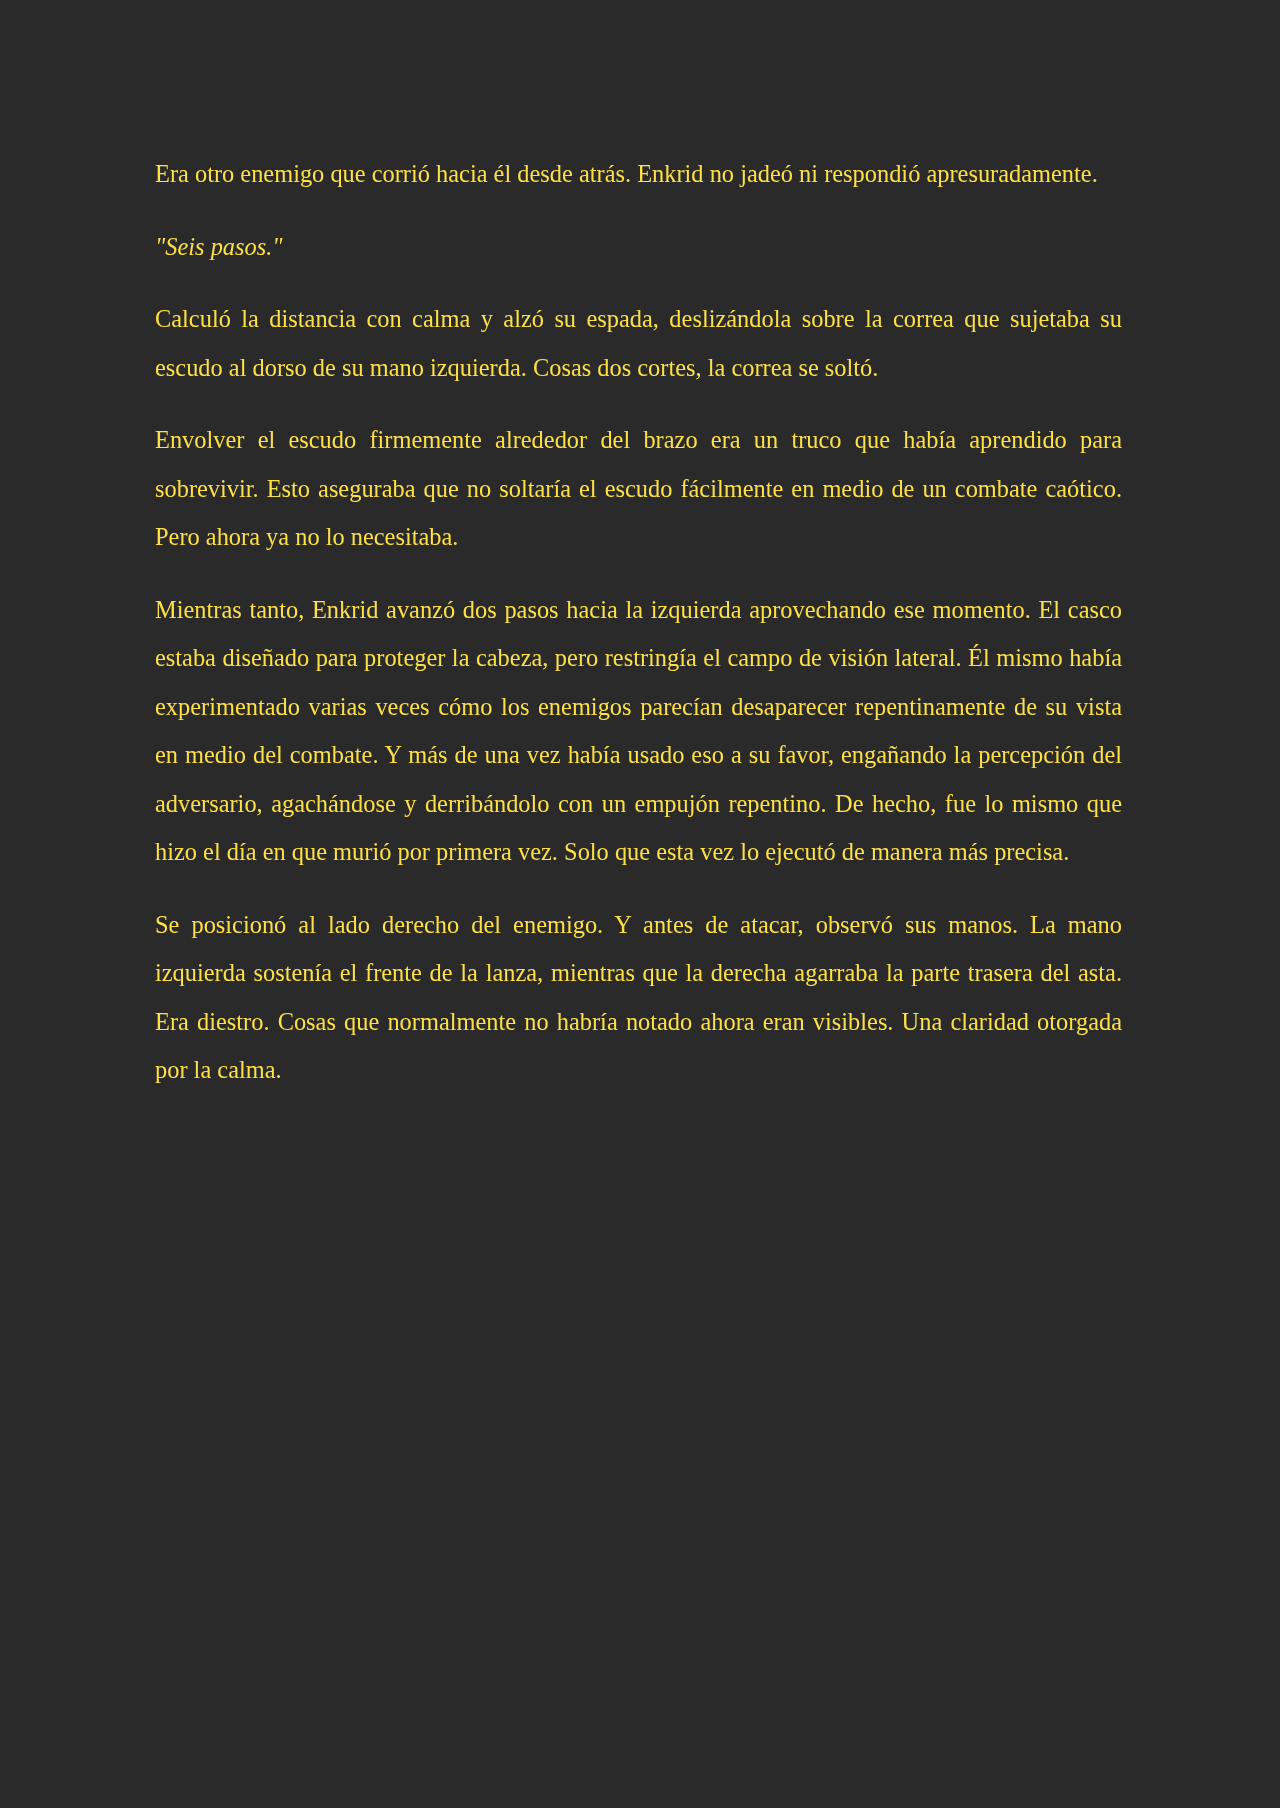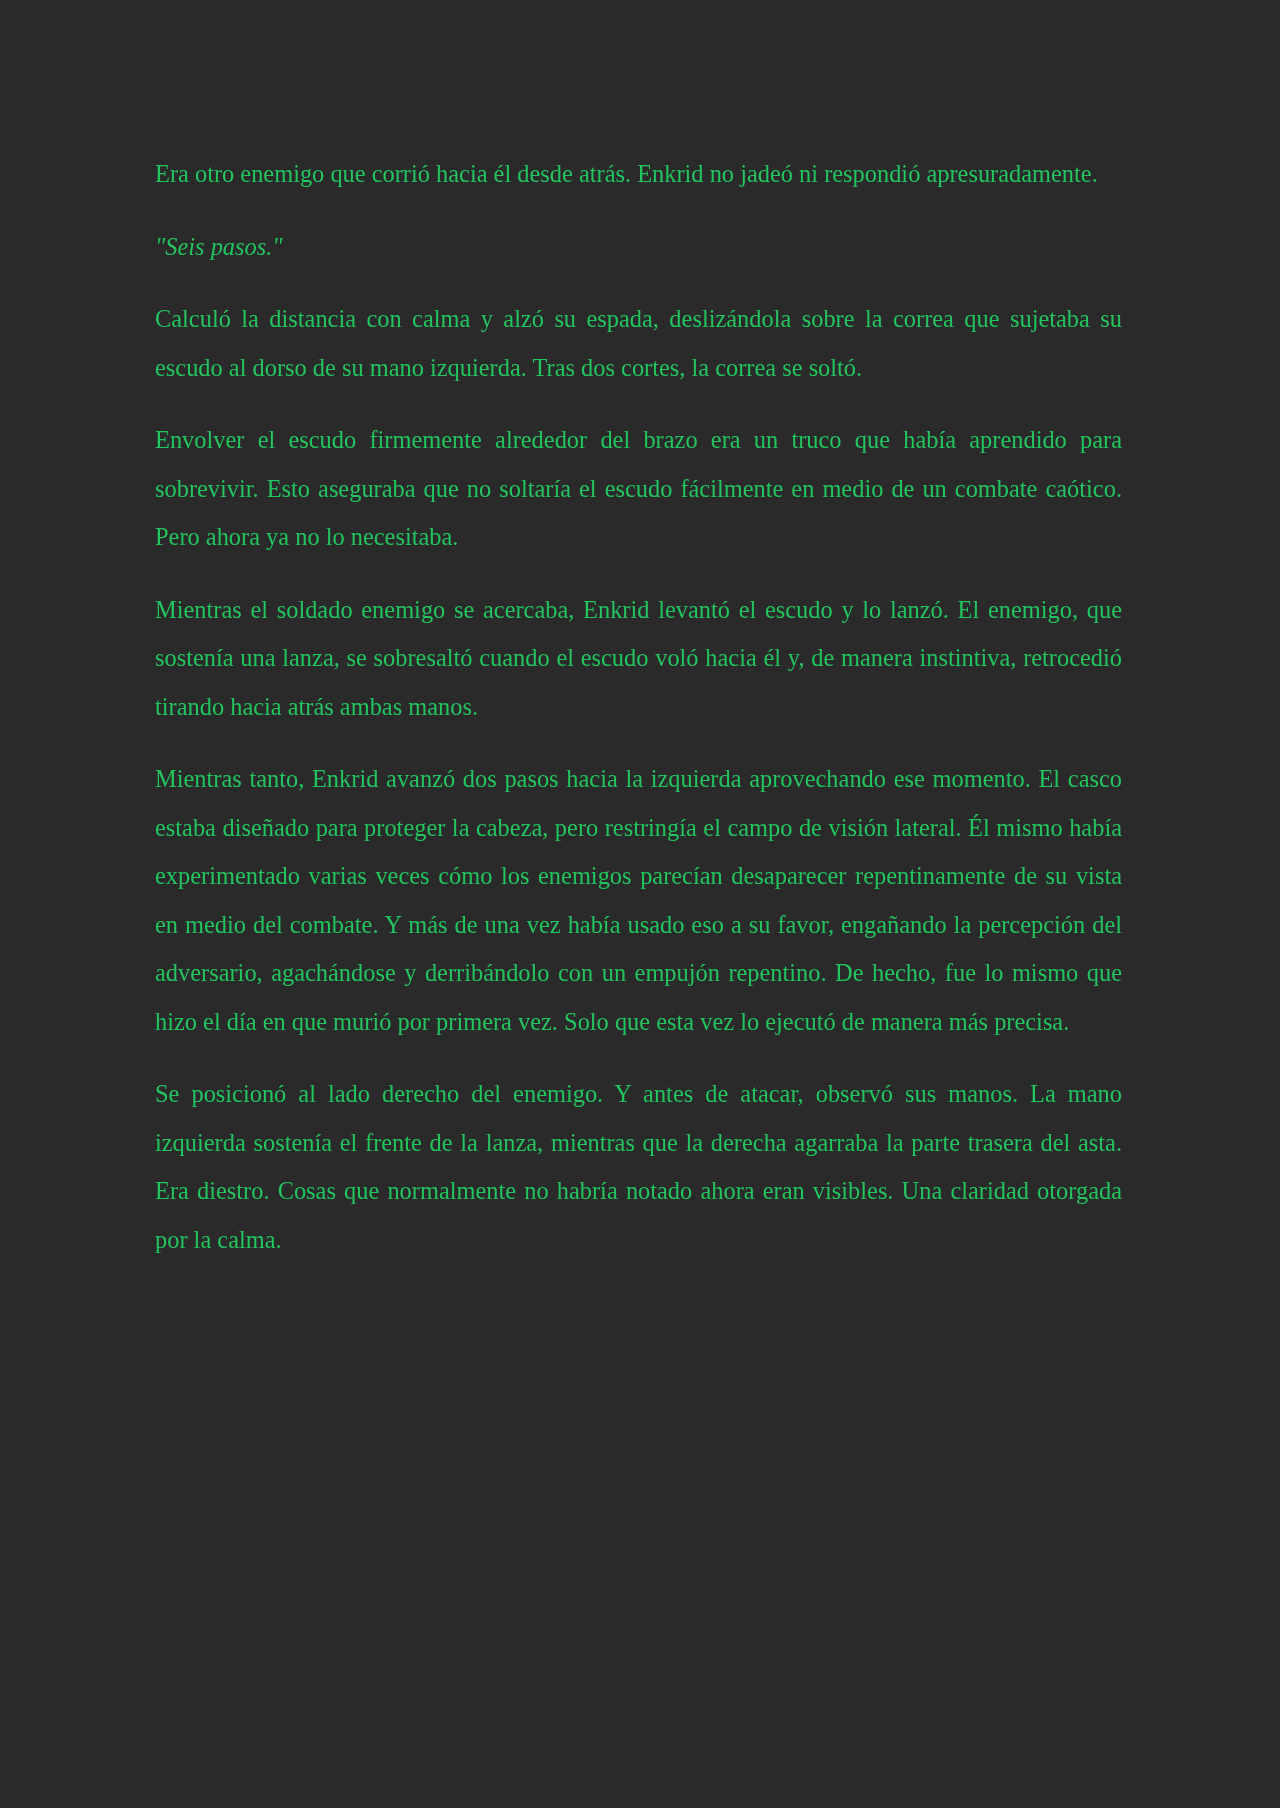--- a/index.html
+++ b/index.html
@@ -11,38 +11,37 @@
       width: 1280px;
       height: 1808px;
       overflow: hidden;
       position: relative;
     }
     .page {
       position: absolute;
       left: 155px;
       top: 150px;
       width: 967px;
-      color: #22c55e;
+      color: #fde047;
       font-family: "Liberation Serif", "DejaVu Serif", serif;
       font-size: 24.4px;
       line-height: 48.5px;
     }
     .page p {
       margin: 0 0 24px 0;
       text-align: justify;
     }
     .page p.italic {
       font-style: italic;
       text-align: left;
     }
   </style>
 </head>
 <body>
 
 <main class="page">
   <p>Era otro enemigo que corrió hacia él desde atrás. Enkrid no jadeó ni respondió apresuradamente.</p>
   <p class="italic">"Seis pasos."</p>
-  <p>Calculó la distancia con calma y alzó su espada, deslizándola sobre la correa que sujetaba su escudo al dorso de su mano izquierda. Tras dos cortes, la correa se soltó.</p>
+  <p>Calculó la distancia con calma y alzó su espada, deslizándola sobre la correa que sujetaba su escudo al dorso de su mano izquierda. Cosas dos cortes, la correa se soltó.</p>
   <p>Envolver el escudo firmemente alrededor del brazo era un truco que había aprendido para sobrevivir. Esto aseguraba que no soltaría el escudo fácilmente en medio de un combate caótico. Pero ahora ya no lo necesitaba.</p>
-  <p>Mientras el soldado enemigo se acercaba, Enkrid levantó el escudo y lo lanzó. El enemigo, que sostenía una lanza, se sobresaltó cuando el escudo voló hacia él y, de manera instintiva, retrocedió tirando hacia atrás ambas manos.</p>
   <p>Mientras tanto, Enkrid avanzó dos pasos hacia la izquierda aprovechando ese momento. El casco estaba diseñado para proteger la cabeza, pero restringía el campo de visión lateral. Él mismo había experimentado varias veces cómo los enemigos parecían desaparecer repentinamente de su vista en medio del combate. Y más de una vez había usado eso a su favor, engañando la percepción del adversario, agachándose y derribándolo con un empujón repentino. De hecho, fue lo mismo que hizo el día en que murió por primera vez. Solo que esta vez lo ejecutó de manera más precisa.</p>
   <p>Se posicionó al lado derecho del enemigo. Y antes de atacar, observó sus manos. La mano izquierda sostenía el frente de la lanza, mientras que la derecha agarraba la parte trasera del asta. Era diestro. Cosas que normalmente no habría notado ahora eran visibles. Una claridad otorgada por la calma.</p>
 </main>
 
 </body></html>

